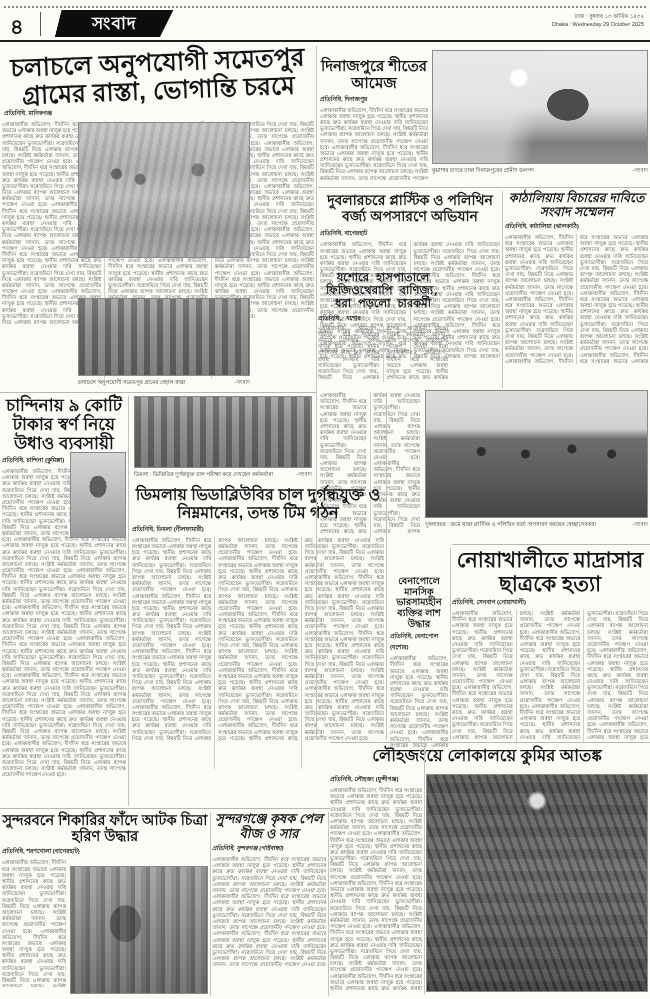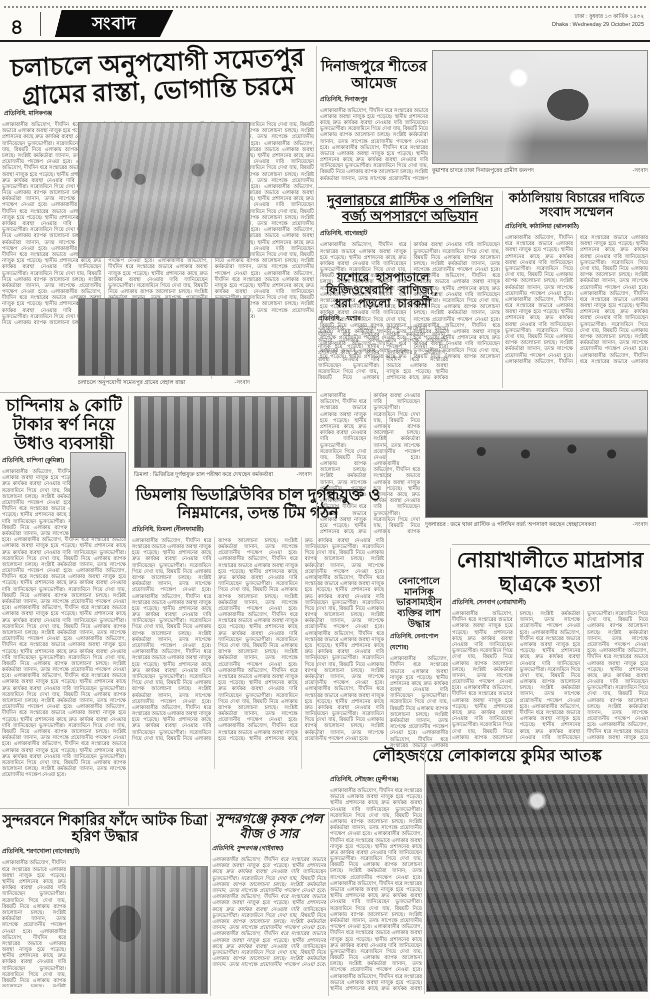--- a/index.html
+++ b/index.html
@@ -117,33 +117,33 @@
     <div class="body-txt" style="height:74px;">এলাকাবাসীর অভিযোগ, দীর্ঘদিন ধরে সংস্কারের অভাবে এলাকার অবস্থা নাজুক হয়ে পড়েছে। স্থানীয় প্রশাসনের কাছে দ্রুত কার্যকর ব্যবস্থা নেওয়ার দাবি জানিয়েছেন ভুক্তভোগীরা। সরেজমিনে গিয়ে দেখা যায়, বিষয়টি নিয়ে এলাকায় ব্যাপক আলোচনা চলছে। সংশ্লিষ্ট কর্মকর্তারা জানান, তদন্ত সাপেক্ষে প্রয়োজনীয় পদক্ষেপ নেওয়া হবে। এলাকাবাসীর অভিযোগ, দীর্ঘদিন ধরে সংস্কারের অভাবে এলাকার অবস্থা নাজুক হয়ে পড়েছে। স্থানীয় প্রশাসনের কাছে দ্রুত কার্যকর ব্যবস্থা নেওয়ার দাবি জানিয়েছেন ভুক্তভোগীরা। সরেজমিনে গিয়ে দেখা যায়, বিষয়টি নিয়ে এলাকায় ব্যাপক আলোচনা চলছে। সংশ্লিষ্ট কর্মকর্তারা জানান, তদন্ত সাপেক্ষে প্রয়োজনীয় পদক্ষেপ নেওয়া হবে।</div>
   </div>
   <div class="abs photo ph-fog" style="left:432px;top:50px;width:216px;height:114px;"></div>
   <div class="abs caption" style="left:432px;top:167px;width:216px;">
     <span>কুয়াশার চাদরে ঢাকা দিনাজপুরের গ্রামীণ জনপদ</span>
     <span class="credit">-সংবাদ</span>
   </div>
   <div class="hrule" style="left:318px;width:332px;top:187px;background:#b9b7b1;"></div>
 
   <div class="abs" style="left:320px;top:191px;width:180px;height:197px;">
-    <div class="hl" style="font-size:14px;padding:2px 4px;text-decoration:underline;">দুবলারচরে প্লাস্টিক ও পলিথিন বর্জ্য অপসারণে অভিযান</div>
+    <div class="hl" style="font-size:14px;padding:2px 4px;">দুবলারচরে প্লাস্টিক ও পলিথিন বর্জ্য অপসারণে অভিযান</div>
     <div class="byline">প্রতিনিধি, বাগেরহাট</div>
     <div class="body-txt cols2" style="height:120px;">এলাকাবাসীর অভিযোগ, দীর্ঘদিন ধরে সংস্কারের অভাবে এলাকার অবস্থা নাজুক হয়ে পড়েছে। স্থানীয় প্রশাসনের কাছে দ্রুত কার্যকর ব্যবস্থা নেওয়ার দাবি জানিয়েছেন ভুক্তভোগীরা। সরেজমিনে গিয়ে দেখা যায়, বিষয়টি নিয়ে এলাকায় ব্যাপক আলোচনা চলছে। সংশ্লিষ্ট কর্মকর্তারা জানান, তদন্ত সাপেক্ষে প্রয়োজনীয় পদক্ষেপ নেওয়া হবে। এলাকাবাসীর অভিযোগ, দীর্ঘদিন ধরে সংস্কারের অভাবে এলাকার অবস্থা নাজুক হয়ে পড়েছে। স্থানীয় প্রশাসনের কাছে দ্রুত কার্যকর ব্যবস্থা নেওয়ার দাবি জানিয়েছেন ভুক্তভোগীরা। সরেজমিনে গিয়ে দেখা যায়, বিষয়টি নিয়ে এলাকায় ব্যাপক আলোচনা চলছে। সংশ্লিষ্ট কর্মকর্তারা জানান, তদন্ত সাপেক্ষে প্রয়োজনীয় পদক্ষেপ নেওয়া হবে। এলাকাবাসীর অভিযোগ, দীর্ঘদিন ধরে সংস্কারের অভাবে এলাকার অবস্থা নাজুক হয়ে পড়েছে। স্থানীয় প্রশাসনের কাছে দ্রুত কার্যকর ব্যবস্থা নেওয়ার দাবি জানিয়েছেন ভুক্তভোগীরা। সরেজমিনে গিয়ে দেখা যায়, বিষয়টি নিয়ে এলাকায় ব্যাপক আলোচনা চলছে। সংশ্লিষ্ট কর্মকর্তারা জানান, তদন্ত সাপেক্ষে প্রয়োজনীয় পদক্ষেপ নেওয়া হবে। এলাকাবাসীর অভিযোগ, দীর্ঘদিন ধরে সংস্কারের অভাবে এলাকার অবস্থা নাজুক হয়ে পড়েছে। স্থানীয় প্রশাসনের কাছে দ্রুত কার্যকর ব্যবস্থা নেওয়ার দাবি জানিয়েছেন ভুক্তভোগীরা। সরেজমিনে গিয়ে দেখা যায়, বিষয়টি নিয়ে এলাকায় ব্যাপক আলোচনা চলছে। সংশ্লিষ্ট কর্মকর্তারা জানান, তদন্ত সাপেক্ষে প্রয়োজনীয় পদক্ষেপ নেওয়া হবে। এলাকাবাসীর অভিযোগ, দীর্ঘদিন ধরে সংস্কারের অভাবে এলাকার অবস্থা নাজুক হয়ে পড়েছে। স্থানীয় প্রশাসনের কাছে দ্রুত কার্যকর ব্যবস্থা নেওয়ার দাবি জানিয়েছেন ভুক্তভোগীরা। সরেজমিনে গিয়ে দেখা যায়, বিষয়টি নিয়ে এলাকায় ব্যাপক আলোচনা চলছে। সংশ্লিষ্ট কর্মকর্তারা জানান, তদন্ত সাপেক্ষে প্রয়োজনীয় পদক্ষেপ নেওয়া হবে। এলাকাবাসীর অভিযোগ, দীর্ঘদিন ধরে সংস্কারের অভাবে এলাকার অবস্থা নাজুক হয়ে পড়েছে। স্থানীয় প্রশাসনের কাছে দ্রুত কার্যকর ব্যবস্থা নেওয়ার দাবি জানিয়েছেন ভুক্তভোগীরা। সরেজমিনে গিয়ে দেখা যায়, বিষয়টি নিয়ে এলাকায় ব্যাপক আলোচনা চলছে। সংশ্লিষ্ট কর্মকর্তারা জানান, তদন্ত সাপেক্ষে প্রয়োজনীয় পদক্ষেপ নেওয়া হবে।</div>
   </div>
   <div class="abs body-txt cols2" style="left:320px;top:392px;width:100px;height:146px;">এলাকাবাসীর অভিযোগ, দীর্ঘদিন ধরে সংস্কারের অভাবে এলাকার অবস্থা নাজুক হয়ে পড়েছে। স্থানীয় প্রশাসনের কাছে দ্রুত কার্যকর ব্যবস্থা নেওয়ার দাবি জানিয়েছেন ভুক্তভোগীরা। সরেজমিনে গিয়ে দেখা যায়, বিষয়টি নিয়ে এলাকায় ব্যাপক আলোচনা চলছে। সংশ্লিষ্ট কর্মকর্তারা জানান, তদন্ত সাপেক্ষে প্রয়োজনীয় পদক্ষেপ নেওয়া হবে। এলাকাবাসীর অভিযোগ, দীর্ঘদিন ধরে সংস্কারের অভাবে এলাকার অবস্থা নাজুক হয়ে পড়েছে। স্থানীয় প্রশাসনের কাছে দ্রুত কার্যকর ব্যবস্থা নেওয়ার দাবি জানিয়েছেন ভুক্তভোগীরা। সরেজমিনে গিয়ে দেখা যায়, বিষয়টি নিয়ে এলাকায় ব্যাপক আলোচনা চলছে। সংশ্লিষ্ট কর্মকর্তারা জানান, তদন্ত সাপেক্ষে প্রয়োজনীয় পদক্ষেপ নেওয়া হবে। এলাকাবাসীর অভিযোগ, দীর্ঘদিন ধরে সংস্কারের অভাবে এলাকার অবস্থা নাজুক হয়ে পড়েছে। স্থানীয় প্রশাসনের কাছে দ্রুত কার্যকর ব্যবস্থা নেওয়ার দাবি জানিয়েছেন ভুক্তভোগীরা। সরেজমিনে গিয়ে দেখা যায়, বিষয়টি নিয়ে এলাকায় ব্যাপক আলোচনা চলছে। সংশ্লিষ্ট কর্মকর্তারা জানান, তদন্ত সাপেক্ষে প্রয়োজনীয় পদক্ষেপ নেওয়া হবে। এলাকাবাসীর অভিযোগ, দীর্ঘদিন ধরে সংস্কারের অভাবে এলাকার অবস্থা নাজুক হয়ে পড়েছে। স্থানীয় প্রশাসনের কাছে দ্রুত কার্যকর ব্যবস্থা নেওয়ার দাবি জানিয়েছেন ভুক্তভোগীরা। সরেজমিনে গিয়ে দেখা যায়, বিষয়টি নিয়ে এলাকায় ব্যাপক আলোচনা চলছে। সংশ্লিষ্ট কর্মকর্তারা জানান, তদন্ত সাপেক্ষে প্রয়োজনীয় পদক্ষেপ নেওয়া হবে। এলাকাবাসীর অভিযোগ, দীর্ঘদিন ধরে সংস্কারের অভাবে এলাকার অবস্থা নাজুক হয়ে পড়েছে। স্থানীয় প্রশাসনের কাছে দ্রুত কার্যকর ব্যবস্থা নেওয়ার দাবি জানিয়েছেন ভুক্তভোগীরা। সরেজমিনে গিয়ে দেখা যায়, বিষয়টি নিয়ে এলাকায় ব্যাপক আলোচনা চলছে। সংশ্লিষ্ট কর্মকর্তারা জানান, তদন্ত সাপেক্ষে প্রয়োজনীয় পদক্ষেপ নেওয়া হবে।</div>
   <div class="abs photo ph-field" style="left:425px;top:390px;width:223px;height:128px;"></div>
   <div class="abs caption" style="left:425px;top:521px;width:223px;">
     <span>দুবলারচর : জমে থাকা প্লাস্টিক ও পলিথিন বর্জ্য অপসারণ করছেন স্বেচ্ছাসেবকরা</span>
     <span class="credit">-সংবাদ</span>
   </div>
 
   <div class="abs" style="left:505px;top:191px;width:143px;height:197px;">
-    <div class="hl" style="font-size:12.5px;">কাঠালিয়ায় বিচারের দাবিতে সংবাদ সম্মেলন</div>
+    <div class="hl" style="font-size:12.5px;font-style:italic;">কাঠালিয়ায় বিচারের দাবিতে সংবাদ সম্মেলন</div>
     <div class="byline">প্রতিনিধি, কাঠালিয়া (ঝালকাঠি)</div>
     <div class="body-txt cols2" style="height:130px;">এলাকাবাসীর অভিযোগ, দীর্ঘদিন ধরে সংস্কারের অভাবে এলাকার অবস্থা নাজুক হয়ে পড়েছে। স্থানীয় প্রশাসনের কাছে দ্রুত কার্যকর ব্যবস্থা নেওয়ার দাবি জানিয়েছেন ভুক্তভোগীরা। সরেজমিনে গিয়ে দেখা যায়, বিষয়টি নিয়ে এলাকায় ব্যাপক আলোচনা চলছে। সংশ্লিষ্ট কর্মকর্তারা জানান, তদন্ত সাপেক্ষে প্রয়োজনীয় পদক্ষেপ নেওয়া হবে। এলাকাবাসীর অভিযোগ, দীর্ঘদিন ধরে সংস্কারের অভাবে এলাকার অবস্থা নাজুক হয়ে পড়েছে। স্থানীয় প্রশাসনের কাছে দ্রুত কার্যকর ব্যবস্থা নেওয়ার দাবি জানিয়েছেন ভুক্তভোগীরা। সরেজমিনে গিয়ে দেখা যায়, বিষয়টি নিয়ে এলাকায় ব্যাপক আলোচনা চলছে। সংশ্লিষ্ট কর্মকর্তারা জানান, তদন্ত সাপেক্ষে প্রয়োজনীয় পদক্ষেপ নেওয়া হবে। এলাকাবাসীর অভিযোগ, দীর্ঘদিন ধরে সংস্কারের অভাবে এলাকার অবস্থা নাজুক হয়ে পড়েছে। স্থানীয় প্রশাসনের কাছে দ্রুত কার্যকর ব্যবস্থা নেওয়ার দাবি জানিয়েছেন ভুক্তভোগীরা। সরেজমিনে গিয়ে দেখা যায়, বিষয়টি নিয়ে এলাকায় ব্যাপক আলোচনা চলছে। সংশ্লিষ্ট কর্মকর্তারা জানান, তদন্ত সাপেক্ষে প্রয়োজনীয় পদক্ষেপ নেওয়া হবে। এলাকাবাসীর অভিযোগ, দীর্ঘদিন ধরে সংস্কারের অভাবে এলাকার অবস্থা নাজুক হয়ে পড়েছে। স্থানীয় প্রশাসনের কাছে দ্রুত কার্যকর ব্যবস্থা নেওয়ার দাবি জানিয়েছেন ভুক্তভোগীরা। সরেজমিনে গিয়ে দেখা যায়, বিষয়টি নিয়ে এলাকায় ব্যাপক আলোচনা চলছে। সংশ্লিষ্ট কর্মকর্তারা জানান, তদন্ত সাপেক্ষে প্রয়োজনীয় পদক্ষেপ নেওয়া হবে। এলাকাবাসীর অভিযোগ, দীর্ঘদিন ধরে সংস্কারের অভাবে এলাকার অবস্থা নাজুক হয়ে পড়েছে। স্থানীয় প্রশাসনের কাছে দ্রুত কার্যকর ব্যবস্থা নেওয়ার দাবি জানিয়েছেন ভুক্তভোগীরা। সরেজমিনে গিয়ে দেখা যায়, বিষয়টি নিয়ে এলাকায় ব্যাপক আলোচনা চলছে। সংশ্লিষ্ট কর্মকর্তারা জানান, তদন্ত সাপেক্ষে প্রয়োজনীয় পদক্ষেপ নেওয়া হবে।</div>
   </div>
 
   <div class="abs" style="left:318px;top:272px;width:130px;height:116px;font-family:Liberation Mono, monospace;">
     <div class="hl" style="font-size:11.5px;">যশোরে হাসপাতালে ফিজিওথেরাপি বাণিজ্য, ধরা পড়লো চারকর্মী</div>
     <div class="byline">প্রতিনিধি, যশোর</div>
     <div class="body-txt cols2" style="height:56px;">এলাকাবাসীর অভিযোগ, দীর্ঘদিন ধরে সংস্কারের অভাবে এলাকার অবস্থা নাজুক হয়ে পড়েছে। স্থানীয় প্রশাসনের কাছে দ্রুত কার্যকর ব্যবস্থা নেওয়ার দাবি জানিয়েছেন ভুক্তভোগীরা। সরেজমিনে গিয়ে দেখা যায়, বিষয়টি নিয়ে এলাকায় ব্যাপক আলোচনা চলছে। সংশ্লিষ্ট কর্মকর্তারা জানান, তদন্ত সাপেক্ষে প্রয়োজনীয় পদক্ষেপ নেওয়া হবে। এলাকাবাসীর অভিযোগ, দীর্ঘদিন ধরে সংস্কারের অভাবে এলাকার অবস্থা নাজুক হয়ে পড়েছে। স্থানীয় প্রশাসনের কাছে দ্রুত কার্যকর ব্যবস্থা নেওয়ার দাবি জানিয়েছেন ভুক্তভোগীরা। সরেজমিনে গিয়ে দেখা যায়, বিষয়টি নিয়ে এলাকায় ব্যাপক আলোচনা চলছে। সংশ্লিষ্ট কর্মকর্তারা জানান, তদন্ত সাপেক্ষে প্রয়োজনীয় পদক্ষেপ নেওয়া হবে। এলাকাবাসীর অভিযোগ, দীর্ঘদিন ধরে সংস্কারের অভাবে এলাকার অবস্থা নাজুক হয়ে পড়েছে। স্থানীয় প্রশাসনের কাছে দ্রুত কার্যকর ব্যবস্থা নেওয়ার দাবি জানিয়েছেন ভুক্তভোগীরা। সরেজমিনে গিয়ে দেখা যায়, বিষয়টি নিয়ে এলাকায় ব্যাপক আলোচনা চলছে। সংশ্লিষ্ট কর্মকর্তারা জানান, তদন্ত সাপেক্ষে প্রয়োজনীয় পদক্ষেপ নেওয়া হবে।</div>
   </div>
 

